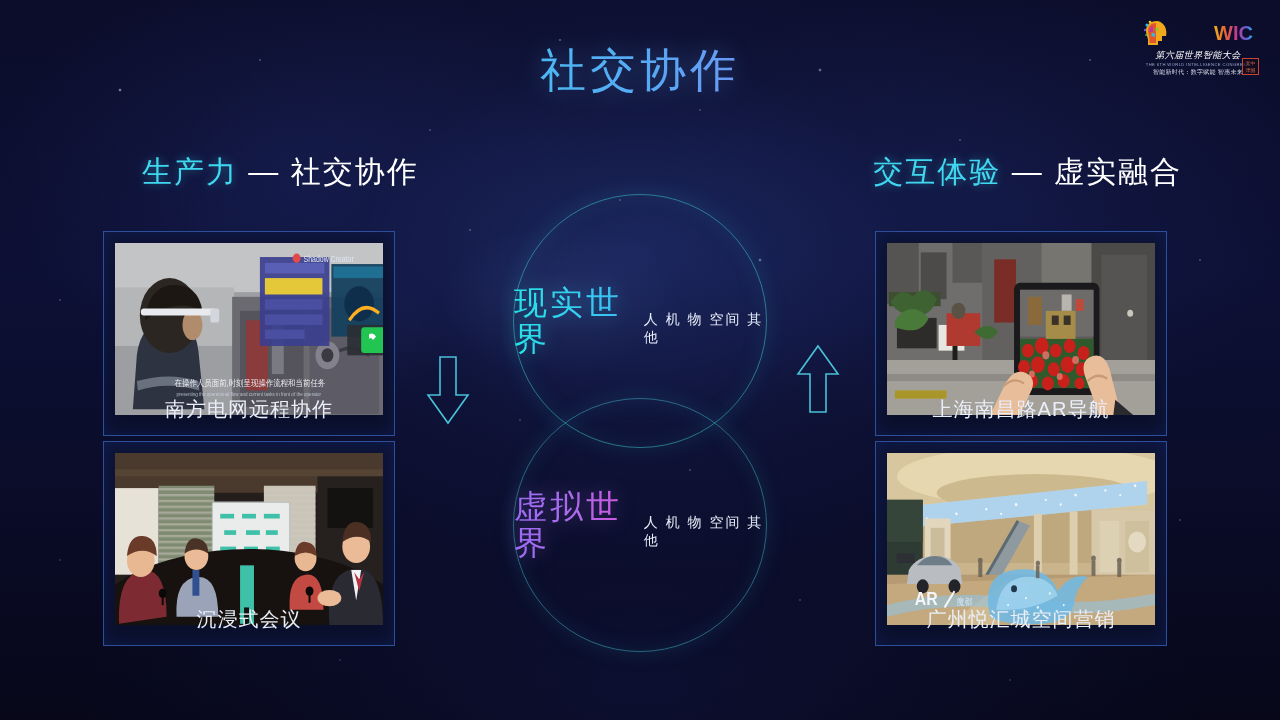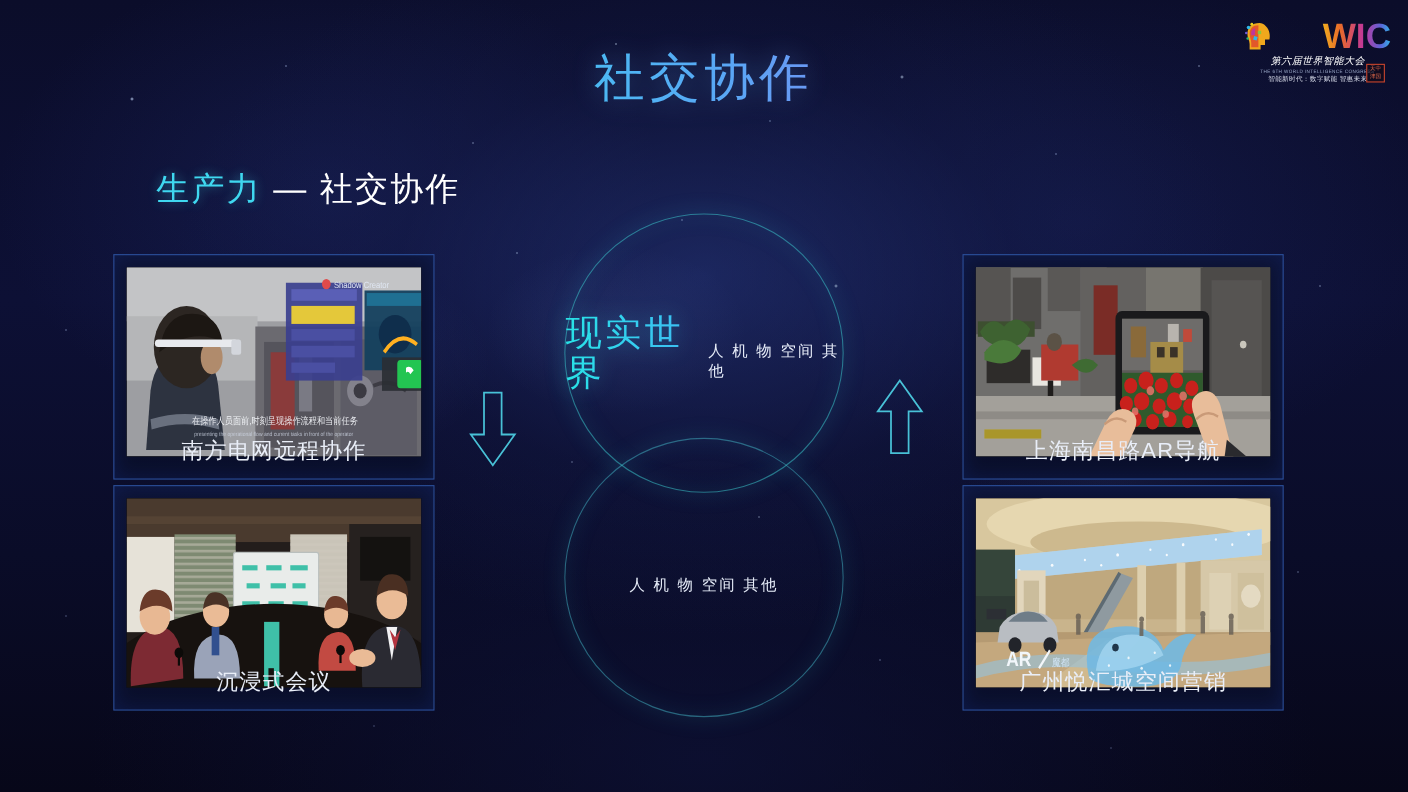--- a/index.html
+++ b/index.html
@@ -65,21 +65,21 @@
 
   
   .logo {
     position:absolute; top:18px; right:22px;
     width:120px; height:58px;
     display:flex; flex-direction:column; align-items:center; justify-content:center;
   }
   .logo-top { display:flex; align-items:center; gap:4px; height:30px; }
   .logo-head { width:26px; height:28px; }
   .logo-wic {
-    font-size:32px; font-weight:700; letter-spacing:0px;
+    font-size:20px; font-weight:700; letter-spacing:0px;
     background:linear-gradient(90deg,#f2b01e 0%,#e86a2a 26%,#c0369c 60%,#5a66d8 85%,#2fb9e8 100%);
     -webkit-background-clip:text; background-clip:text;
     color:transparent; -webkit-text-fill-color:transparent;
     line-height:30px;
     margin-left:41px;
   }
   .logo-cn { font-size:9px; color:#ffffff; letter-spacing:.5px; margin-top:1px; white-space:nowrap;font-style:italic; }
   .logo-en { font-size:4.4px; color:#9aa8c8; letter-spacing:.4px; transform:scaleX(.95); white-space:nowrap; }
   .logo-sub { font-size:6px; color:#d8dcea; letter-spacing:.3px; margin-top:1px; white-space:nowrap; }
   .logo-seal {
@@ -179,20 +179,24 @@
     <div class="logo-sub">智能新时代：数字赋能 智惠未来</div>
     <div class="logo-seal">
       <span>天中</span>
       <span>津国</span>
     </div>
   </div>
 
   <div class="col-head left">
     <span class="hl-accent">生产力</span>
     <span class="hl-plain">— 社交协作</span>
+  </div>
+  <div class="col-head right">
+    <span class="hl-accent">交互体验</span>
+    <span class="hl-plain">— 虚实融合</span>
   </div>
 
   <div class="card" id="card-tl">
     <div class="photo">
       <svg viewBox="0 0 270 147" preserveAspectRatio="none">
         <rect width="270" height="147" fill="#9d9ea2"></rect>
         <rect x="0" y="0" width="270" height="42" fill="#c3c4c6"></rect>
         <rect x="0" y="38" width="120" height="50" fill="#b5b6b8"></rect>
         <rect x="118" y="46" width="152" height="101" fill="#6b6a70"></rect>
         <rect x="126" y="58" width="64" height="82" fill="#55545c"></rect>
@@ -455,20 +459,21 @@
     </div>
     <div class="cap">广州悦汇城空间营销</div>
   </div>
 
   <div class="circle" id="circle-real">
     <div class="circle-title real">现实世界</div>
     <div class="circle-sub">人 机 物 空间 其他</div>
   </div>
 
   <div class="circle" id="circle-virtual">
+    <div class="circle-title virtual">虚拟世界</div>
     <div class="circle-sub">人 机 物 空间 其他</div>
   </div>
 
   <div class="arrow" id="arrow-down">
     <svg width="46" height="72" viewBox="0 0 46 72">
       <path d="M15 2 L31 2 L31 40 L43 40 L23 68 L3 40 L15 40 Z" fill="none" stroke="#4fd4e8" stroke-width="1.6" opacity=".9"></path>
     </svg>
   </div>
   <div class="arrow" id="arrow-up">
     <svg width="46" height="72" viewBox="0 0 46 72">

